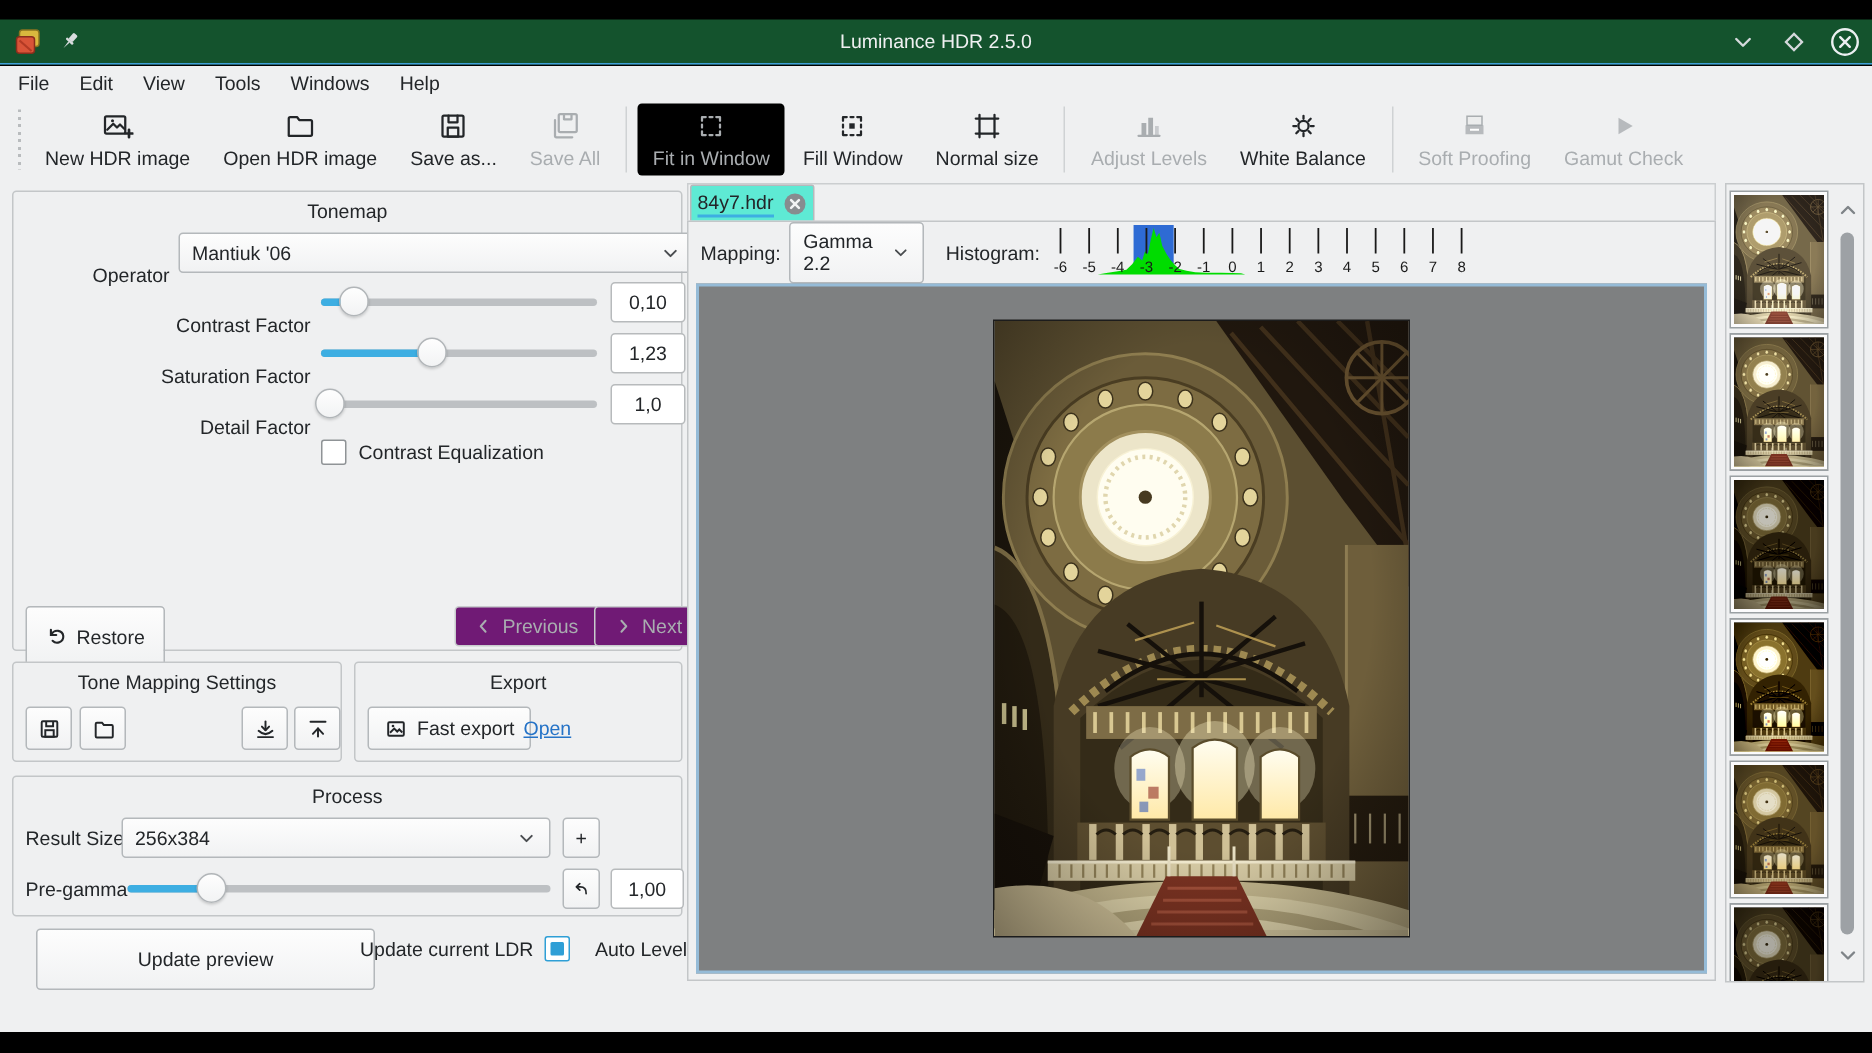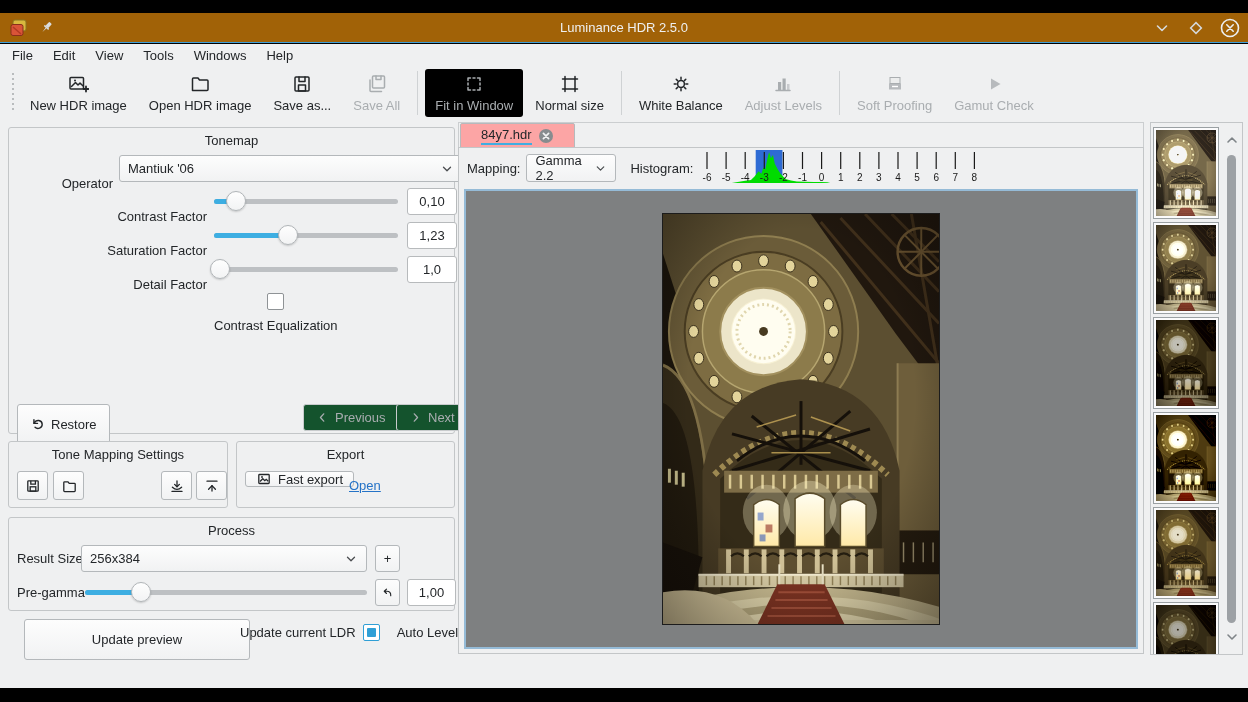--- a/index.html
+++ b/index.html
@@ -1,20 +1,20 @@
 <!DOCTYPE html>
 <html><head>
 <meta charset="utf-8">
 <style>
   html,body{margin:0;padding:0;background:#000;}
   *{box-sizing:border-box;}
   .screen{position:relative;width:1248px;height:702px;background:#000;overflow:hidden;
           font-family:"Liberation Sans","DejaVu Sans",sans-serif;font-size:13px;color:#232629;}
   
-  .titlebar{position:absolute;left:0;top:13px;width:1248px;height:30px;background:#a16207;
+  .titlebar{position:absolute;left:0;top:13px;width:1248px;height:30px;background:#14532d;
             border-bottom:1px solid #3f9fd8;display:flex;align-items:center;}
   .appicon{position:absolute;left:9px;top:5px;width:20px;height:20px;}
   .pin{position:absolute;left:36px;top:5px;width:20px;height:20px;}
   .wtitle{position:absolute;left:0;right:0;text-align:center;color:#eff0f1;font-size:13px;}
   .wctrls{position:absolute;right:8px;top:0;height:30px;display:flex;align-items:center;gap:14px;}
   .wbtn{width:20px;height:20px;display:flex;align-items:center;justify-content:center;}
   
   .app{position:absolute;left:0;top:44px;width:1248px;height:644px;background:#eff0f1;}
   
   .menubar{position:absolute;left:0;top:0;width:100%;height:22px;display:flex;align-items:center;padding-left:2px;}
@@ -29,43 +29,43 @@
   .tbtn.chk{background:#000000;}
   .tsep{width:1px;height:44px;background:#cfd2d4;margin:0 6px;}
   .tlabel{font-size:13px;white-space:nowrap;}
   
   .gbox{position:absolute;border:1px solid #c3c6c8;border-radius:3px;background:#eff0f1;}
   .gtitle{position:absolute;top:5px;left:0;right:0;text-align:center;color:#232629;}
   
   .btn{display:inline-flex;align-items:center;justify-content:center;gap:6px;
        background:linear-gradient(#fdfdfd,#f1f2f3);border:1px solid #b4b8bb;border-radius:3px;
        color:#232629;font-size:13px;}
-  .btn.dis{color:#a9adb0;border-color:#c8cbcd;background:#14532d;}
+  .btn.dis{color:#a9adb0;border-color:#c8cbcd;background:#701a75;}
   .select{display:flex;align-items:center;background:linear-gradient(#fdfdfd,#f1f2f3);
           border:1px solid #b4b8bb;border-radius:3px;padding:0 8px;height:27px;}
   .select .sval{flex:1;text-align:left;}
   .valbox{display:flex;align-items:center;justify-content:center;background:#fff;
           border:1px solid #b7babc;border-radius:3px;height:27px;}
   .lbl{color:#232629;}
   .r{text-align:right;margin-top:15px;}
   
   .slider{position:relative;height:27px;}
   .sl-track{position:absolute;left:0;right:0;top:11px;height:5px;border-radius:3px;background:#bdc0c3;}
   .sl-fill{position:absolute;left:0;top:11px;height:5px;border-radius:3px;background:#3daee2;width:var(--pct);}
   .sl-handle{position:absolute;top:3px;left:var(--pct);width:20px;height:20px;margin-left:-10px;border-radius:50%;
              background:linear-gradient(#fefefe,#f2f3f4);border:1px solid #b1b5b8;box-shadow:0 1px 2px rgba(0,0,0,.18);}
   
   .cb{width:17px;height:17px;border:1px solid #8f9396;border-radius:2px;background:#fff;position:relative;flex:none;}
   .cb.checked{border-color:#2f9fd6;}
   .cb.checked::after{content:"";position:absolute;left:3px;top:3px;right:3px;bottom:3px;background:#2f9fd6;border-radius:1px;}
   .link{color:#2573c7;text-decoration:underline;}
   
   .tabbar{position:absolute;left:458px;top:78px;width:686px;height:26px;border:1px solid #cbced0;border-bottom:none;background:#eff0f1;}
-  .tab{position:absolute;left:1px;top:0;height:26px;display:flex;align-items:center;gap:6px;padding:0 20px;
-       background:#fca5a5;border:1px solid #b6b9bc;border-radius:2px 2px 0 0;}
+  .tab{position:absolute;left:1px;top:0;height:26px;display:flex;align-items:center;gap:6px;padding:0 4px;
+       background:#5eead4;border:1px solid #b6b9bc;border-radius:2px 2px 0 0;}
   .tab-label{border-bottom:2px solid #3daee2;padding-bottom:1px;}
   .mainpane{position:absolute;left:458px;top:103px;width:686px;height:507px;border:1px solid #c3c6c8;background:#eff0f1;}
   .maprow{position:absolute;left:0;top:0;width:100%;height:40px;display:flex;align-items:center;padding-left:8px;}
   .viewport{position:absolute;left:5px;top:41px;width:674px;height:460px;background:#7e8081;
             border:2px solid #95bbd7;display:flex;align-items:center;justify-content:center;}
   .mainimg{border:1px solid #1c1c1c;display:block;}
   
   .thumbpane{position:absolute;left:1150px;top:78px;width:93px;height:533px;border:1px solid #c3c6c8;background:#eff0f1;overflow:hidden;}
   .thumblist{position:absolute;left:3px;top:5px;width:66px;}
   .thumb{width:64px;height:90px;margin-bottom:5px;border:2px solid #fbfbfc;outline:1px solid #9aa0a3;background:#000;}
@@ -364,46 +364,55 @@
           <svg width="22" height="22" viewBox="0 0 22 22">
             <g fill="none" stroke="currentColor" stroke-width="1.5" stroke-linecap="round" stroke-linejoin="round">
               <path d="M5,7.5 V5 h2.5 M14.5,5 H17 v2.5 M17,14.5 V17 h-2.5 M7.5,17 H5 v-2.5 M10,5 h2 M10,17 h2 M5,10 v2 M17,10 v2"></path>
             </g>
           </svg>
           <span class="tlabel">Fit in Window</span>
         </div>
         <div class="tbtn">
           <svg width="22" height="22" viewBox="0 0 22 22">
             <g fill="none" stroke="currentColor" stroke-width="1.5" stroke-linecap="round" stroke-linejoin="round">
+              <path d="M5,7.5 V5 h2.5 M14.5,5 H17 v2.5 M17,14.5 V17 h-2.5 M7.5,17 H5 v-2.5 M10,5 h2 M10,17 h2 M5,10 v2 M17,10 v2"></path>
+              <rect x="9.2" y="9.2" width="3.6" height="3.6" fill="currentColor" stroke="none"></rect>
+            </g>
+          </svg>
+          <span class="tlabel">Fill Window</span>
+        </div>
+        <div class="tbtn">
+          <svg width="22" height="22" viewBox="0 0 22 22">
+            <g fill="none" stroke="currentColor" stroke-width="1.5" stroke-linecap="round" stroke-linejoin="round">
               <rect x="6" y="6" width="10" height="10"></rect>
               <path d="M3.5,6 h2.5 M6,3.5 v2.5 M18.5,6 h-2.5 M16,3.5 v2.5 M3.5,16 h2.5 M6,18.5 v-2.5 M18.5,16 h-2.5 M16,18.5 v-2.5"></path>
             </g>
           </svg>
           <span class="tlabel">Normal size</span>
         </div>
         <div class="tsep"></div>
-        <div class="tbtn">
-          <svg width="22" height="22" viewBox="0 0 22 22">
-            <g fill="none" stroke="currentColor" stroke-width="1.5" stroke-linecap="round" stroke-linejoin="round">
-              <circle cx="11" cy="11" r="3.4"></circle>
-              <path d="M11,4.2 v2 M11,15.8 v2 M4.2,11 h2 M15.8,11 h2 M6.2,6.2 l1.4,1.4 M14.4,14.4 l1.4,1.4 M15.8,6.2 l-1.4,1.4 M7.6,14.4 l-1.4,1.4"></path>
-            </g>
-          </svg>
-          <span class="tlabel">White Balance</span>
-        </div>
         <div class="tbtn dis">
           <svg width="22" height="22" viewBox="0 0 22 22">
             <g>
               <path d="M4,17.5 h14" fill="none" stroke="currentColor" stroke-width="1.5" stroke-linecap="round" stroke-linejoin="round"></path>
               <rect x="6" y="9" width="3.2" height="8" fill="currentColor"></rect>
               <rect x="10.5" y="5.5" width="3.2" height="11.5" fill="currentColor"></rect>
               <rect x="15" y="11" width="2.5" height="6" fill="currentColor" opacity=".55"></rect>
             </g>
           </svg>
           <span class="tlabel">Adjust Levels</span>
+        </div>
+        <div class="tbtn">
+          <svg width="22" height="22" viewBox="0 0 22 22">
+            <g fill="none" stroke="currentColor" stroke-width="1.5" stroke-linecap="round" stroke-linejoin="round">
+              <circle cx="11" cy="11" r="3.4"></circle>
+              <path d="M11,4.2 v2 M11,15.8 v2 M4.2,11 h2 M15.8,11 h2 M6.2,6.2 l1.4,1.4 M14.4,14.4 l1.4,1.4 M15.8,6.2 l-1.4,1.4 M7.6,14.4 l-1.4,1.4"></path>
+            </g>
+          </svg>
+          <span class="tlabel">White Balance</span>
         </div>
         <div class="tsep"></div>
         <div class="tbtn dis">
           <svg width="22" height="22" viewBox="0 0 22 22">
             <g>
               <rect x="6" y="4.5" width="10" height="6" fill="#eceded" stroke="currentColor"></rect>
               <rect x="5" y="10.5" width="12" height="6" fill="currentColor" opacity=".8"></rect>
               <path d="M8,13.5 h6" stroke="#fff" stroke-width="1.4"></path>
             </g>
           </svg>
@@ -444,21 +453,21 @@
       <div class="valbox" style="position:absolute;left:398px;top:94px;width:50px;">1,23</div>
 
       <div class="lbl r" style="position:absolute;left:14px;top:134px;width:184px;">Detail Factor</div>
       <div class="slider" style="position: absolute; left: 205px; top: 128px; width: 184px; --pct: 3%;">
         <div class="sl-track"></div>
           <div class="sl-fill"></div>
           <div class="sl-handle"></div>
       </div>
       <div class="valbox" style="position:absolute;left:398px;top:128px;width:50px;">1,0</div>
 
-      <div style="position:absolute;left:205px;top:165px;display:flex;align-items:center;gap:8px;flex-direction:column;">
+      <div style="position:absolute;left:205px;top:165px;display:flex;align-items:center;gap:8px;">
         <div class="cb"></div>
         <span class="lbl">Contrast Equalization</span>
       </div>
 
       <div class="btn" style="position:absolute;left:8px;top:276px;height:40px;padding:0 12px;">
         <svg width="15" height="15" viewBox="0 0 16 16">
             <path d="M4.2,3 v3.8 h3.8" fill="none" stroke="currentColor" stroke-width="1.5" stroke-linecap="round"></path>
             <path d="M4.4,6.6 q1.6-3.2 5-2.8 q3.3.5 3.6 3.8 q.2 3.2-2.8 4.3 q-2.8 1-4.8-1" fill="none" stroke="currentColor" stroke-width="1.5" stroke-linecap="round"></path>
           </svg>
         <span>Restore</span>
@@ -509,21 +518,21 @@
               <path d="M3,3.2 h10"></path>
               <path d="M4.6,11.2 L8,7.6 L11.4,11.2"></path>
               <path d="M8,7.6 v5.4"></path>
             </g>
           </svg>
       </div>
     </div>
 
     <div class="gbox" style="left:236px;top:397px;width:219px;height:67px;">
       <div class="gtitle">Export</div>
-      <div class="btn" style="position:absolute;left:8px;top:29px;height:16px;padding:0 10px;">
+      <div class="btn" style="position:absolute;left:8px;top:29px;height:29px;padding:0 10px;">
         <svg width="16" height="16" viewBox="0 0 16 16">
             <g fill="none" stroke="currentColor" stroke-width="1.3">
               <rect x="2.8" y="3.5" width="10.4" height="9" rx="0.8"></rect>
               <path d="M4,10.5 l2.8-2.8 2,2 1.4-1.4 2,2"></path>
               <circle cx="6" cy="6" r="0.9" fill="currentColor" stroke="none"></circle>
             </g>
           </svg>
         <span>Fast export</span>
       </div>
       <span class="link" style="position:absolute;left:112px;top:36px;">Open</span>
@@ -568,21 +577,21 @@
         <svg width="16" height="16" viewBox="0 0 16 16">
           <circle cx="8" cy="8" r="7" fill="#878c8f"></circle>
           <path d="M5.4,5.4 L10.6,10.6 M10.6,5.4 L5.4,10.6" stroke="#f2f3f4" stroke-width="1.7" stroke-linecap="round"></path>
         </svg>
       </div>
     </div>
 
     <div class="mainpane">
       <div class="maprow">
         <span class="lbl">Mapping:</span>
-        <div class="select" style="width:90px;height:28px;margin-left:6px;">
+        <div class="select" style="width:90px;height:41px;margin-left:6px;">
           <span class="sval">Gamma 2.2</span>
           <svg width="13" height="13" viewBox="0 0 16 16">
               <path d="M4,6 L8,10 L12,6" fill="none" stroke="#4a4d50" stroke-width="1.5" stroke-linecap="round" stroke-linejoin="round"></path>
             </svg>
         </div>
         <span class="lbl" style="margin-left:14px;">Histogram:</span>
         <svg class="hist" id="histogram" width="300" height="38" style="margin-left:2px;margin-top:-2px;">
             <rect x="60.705" y="2" width="26.74000000000001" height="32" fill="#2e6bd4"></rect>
             <polygon points="36.83,35 36.83,35 42.559999999999995,34.07 50.2,32.83 55.93,31.9 59.75,28.18 63.57000000000001,23.22 66.435,25.700000000000003 68.345,19.5 70.255,21.36 72.165,11.75 74.075,4 75.98500000000001,10.2 77.89500000000001,7.099999999999998 79.805,15.780000000000001 82.67,21.36 85.53500000000001,25.700000000000003 88.4,28.8 91.26500000000001,31.28 96.04,32.52 101.77000000000001,33.45 109.41,33.76 118.96000000000001,33.915 126.60000000000001,34.07 132.33,34.225 135.195,35 135.195,35" fill="#00dc00"></polygon>
             <line x1="12" y1="4" x2="12" y2="21" stroke="#1a1a1a" stroke-width="1.2"></line>

